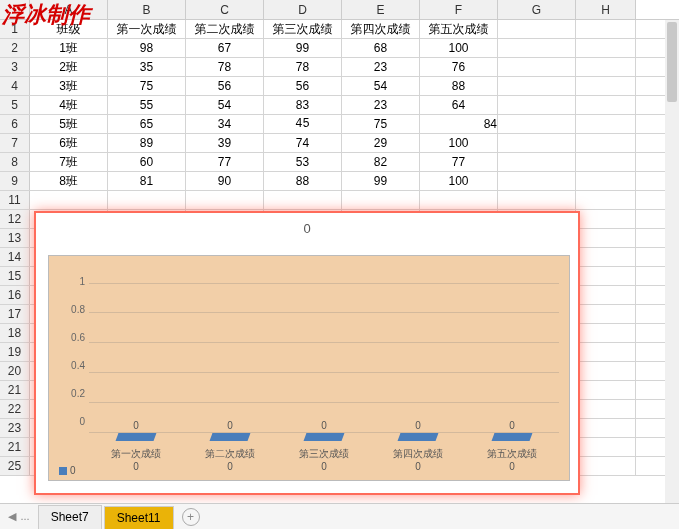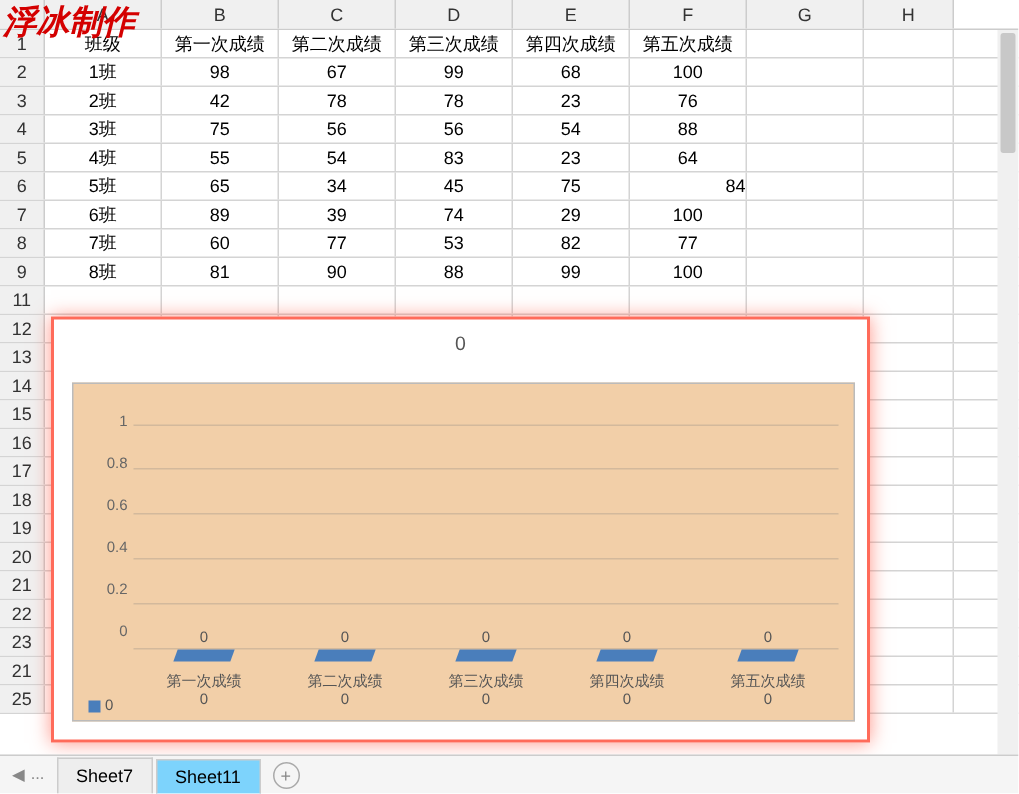--- a/index.html
+++ b/index.html
@@ -26,21 +26,21 @@
 .cat-label { font-size: 10px; color: #555; margin-top: 4px; }
 .val-label { font-size: 10px; color: #555; }
 .legend { position: absolute; bottom: 4px; left: 10px; font-size: 10px; color: #555; display: flex; align-items: center; gap: 3px; }
 .legend-swatch { width: 8px; height: 8px; background: #4a7ebb; display: inline-block; }
 .perspective-lines { position: absolute; inset: 10px 10px 48px 40px; pointer-events: none; }
 .pline { position: absolute; left: 0; right: 0; height: 1px; background: rgba(120,120,120,0.25); }
 .sheet-tabs { position: absolute; bottom: 0; left: 0; right: 0; height: 26px; border-top: 1px solid #ccc; display: flex; align-items: center; background: #f5f5f5; }
 .tab-nav { display: flex; gap: 4px; padding: 0 8px; color: #888; }
 .tab-nav span { cursor: pointer; font-size: 11px; }
 .tab { padding: 4px 12px; border: 1px solid #ccc; border-bottom: none; background: #eee; font-size: 12px; cursor: pointer; }
-.tab.active { background: #7dd3fc; border-bottom: 1px solid #fff; position: relative; top: 1px; }
+.tab.active { background: #eab308; border-bottom: 1px solid #fff; position: relative; top: 1px; }
 .add-sheet { margin-left: 8px; width: 18px; height: 18px; border: 1px solid #aaa; border-radius: 50%; text-align: center; line-height: 16px; color: #888; cursor: pointer; font-size: 12px; }
 .scrollbar-v { position: absolute; right: 0; top: 20px; bottom: 26px; width: 14px; background: #f0f0f0; }
 .scrollbar-v .thumb { position: absolute; top: 2px; left: 2px; right: 2px; height: 80px; background: #c8c8c8; border-radius: 2px; }
 </style>
 </head>
 <body>
 
 <div class="watermark">浮冰制作</div>
 
 <div class="grid-container">
@@ -74,21 +74,21 @@
         <div class="cell" style="width: 78px;">67</div>
         <div class="cell" style="width: 78px;">99</div>
         <div class="cell" style="width: 78px;">68</div>
         <div class="cell" style="width: 78px;">100</div>
         <div class="cell" style="width: 78px;"></div>
         <div class="cell" style="width: 60px;"></div>
       </div>
       <div class="row">
         <div class="row-h">3</div>
         <div class="cell" style="width: 78px;">2班</div>
-        <div class="cell" style="width: 78px;">42</div>
+        <div class="cell" style="width: 78px;">35</div>
         <div class="cell" style="width: 78px;">78</div>
         <div class="cell" style="width: 78px;">78</div>
         <div class="cell" style="width: 78px;">23</div>
         <div class="cell" style="width: 78px;">76</div>
         <div class="cell" style="width: 78px;"></div>
         <div class="cell" style="width: 60px;"></div>
       </div>
       <div class="row">
         <div class="row-h">4</div>
         <div class="cell" style="width: 78px;">3班</div>
@@ -109,21 +109,21 @@
         <div class="cell" style="width: 78px;">23</div>
         <div class="cell" style="width: 78px;">64</div>
         <div class="cell" style="width: 78px;"></div>
         <div class="cell" style="width: 60px;"></div>
       </div>
       <div class="row">
         <div class="row-h">6</div>
         <div class="cell" style="width: 78px;">5班</div>
         <div class="cell" style="width: 78px;">65</div>
         <div class="cell" style="width: 78px;">34</div>
-        <div class="cell" style="width: 78px;">45</div>
+        <div class="cell" style="width: 78px; font-family: Liberation Mono, monospace;">45</div>
         <div class="cell" style="width: 78px;">75</div>
         <div class="cell" style="width: 78px; text-align: right;">84</div>
         <div class="cell" style="width: 78px;"></div>
         <div class="cell" style="width: 60px;"></div>
       </div>
       <div class="row">
         <div class="row-h">7</div>
         <div class="cell" style="width: 78px;">6班</div>
         <div class="cell" style="width: 78px;">89</div>
         <div class="cell" style="width: 78px;">39</div>

